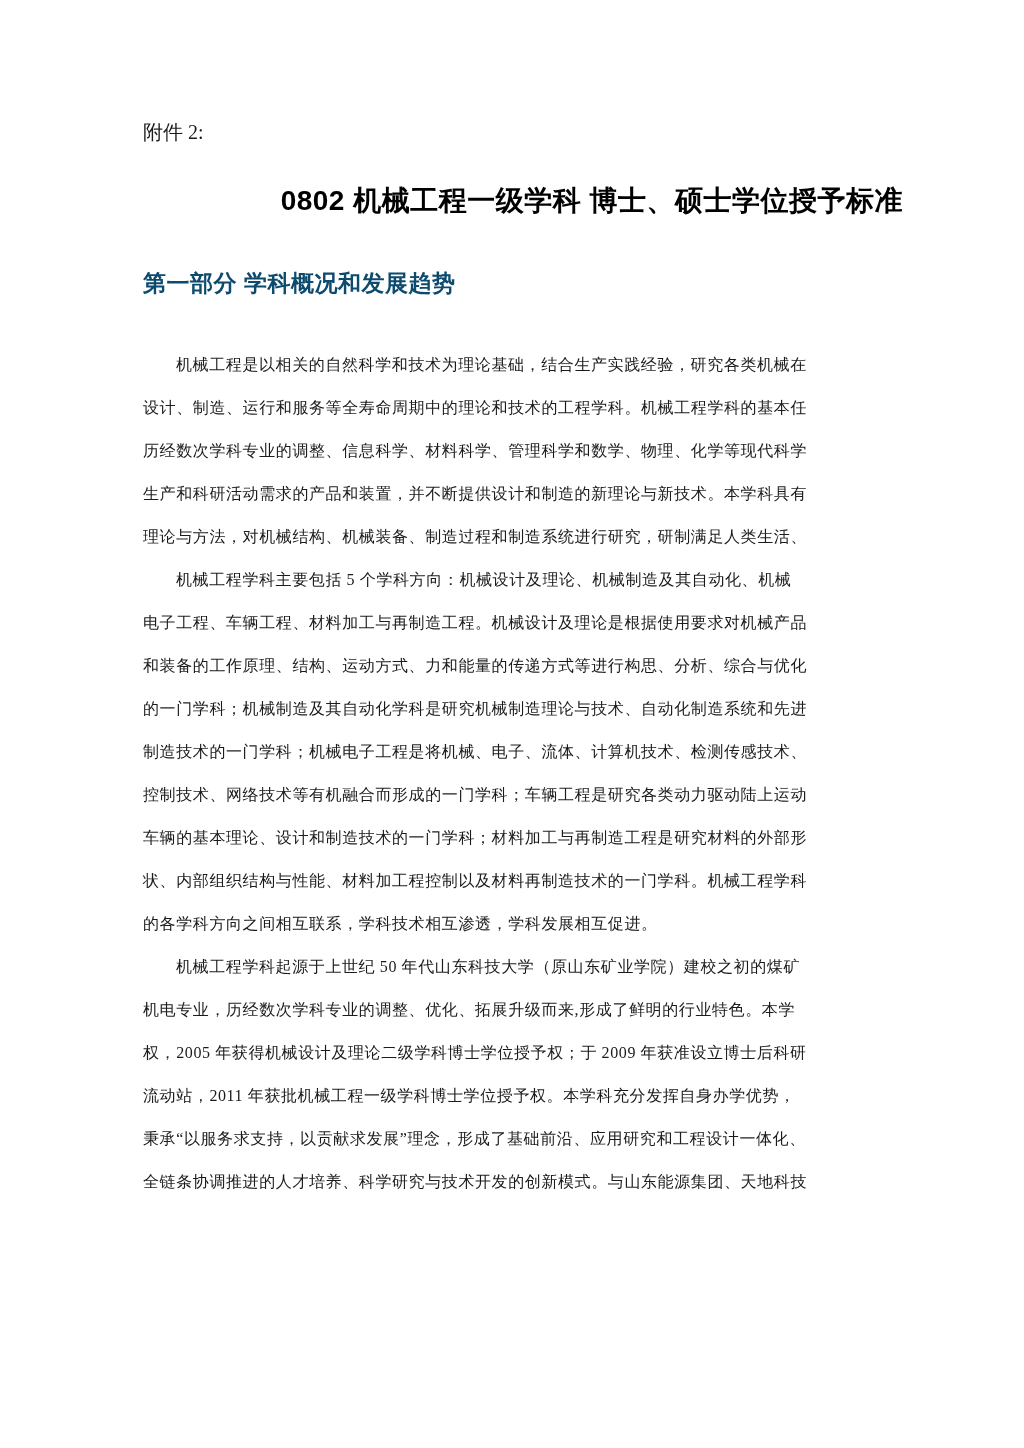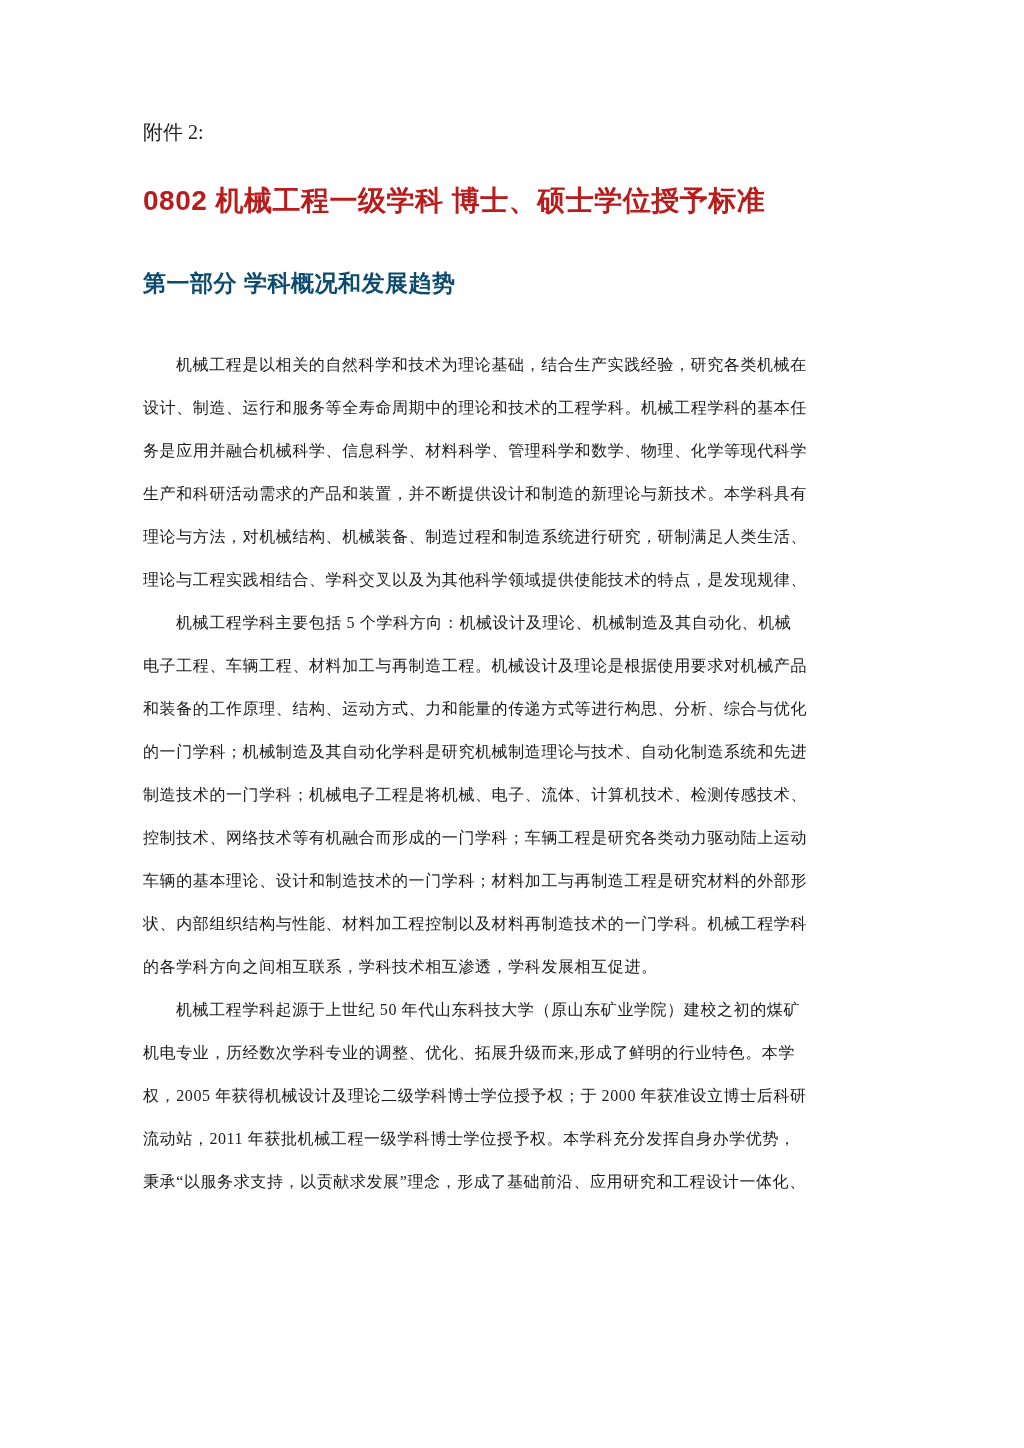--- a/index.html
+++ b/index.html
@@ -28,22 +28,23 @@
     line-height: 28px;
     color: #1b1b1b;
   }
   .doc-title {
     margin-top: 36px;
     font-family: "Liberation Sans", "DejaVu Sans", sans-serif;
     font-weight: 700;
     font-size: 28px;
     line-height: 38px;
     letter-spacing: 0.5px;
-    color: #b91c1c;
+    color: #000000;
     white-space: nowrap;
+    text-align: right;
   }
   .section-heading {
     margin-top: 48px;
     font-family: "Liberation Sans", "DejaVu Sans", sans-serif;
     font-weight: 700;
     font-size: 23px;
     line-height: 30px;
     letter-spacing: 0.5px;
     color: #0c4a6e;
     white-space: nowrap;
@@ -73,41 +74,41 @@
 
     <h1 class="doc-title" style="margin-bottom:0;">0802 机械工程一级学科 博士、硕士学位授予标准</h1>
 
     <h2 class="section-heading" style="margin-bottom:0;">第一部分 学科概况和发展趋势</h2>
 
     <div class="body-text">
 
       <div>
         <div class="para-line first-line">机械工程是以相关的自然科学和技术为理论基础，结合生产实践经验，研究各类机械在</div>
         <div class="para-line">设计、制造、运行和服务等全寿命周期中的理论和技术的工程学科。机械工程学科的基本任</div>
-        <div class="para-line">务是应用并融合机械科学、信息科学、材料科学、管理科学和数学、物理、化学等现代科学</div>
+        <div class="para-line">历经数次学科专业的调整、信息科学、材料科学、管理科学和数学、物理、化学等现代科学</div>
         <div class="para-line">生产和科研活动需求的产品和装置，并不断提供设计和制造的新理论与新技术。本学科具有</div>
         <div class="para-line">理论与方法，对机械结构、机械装备、制造过程和制造系统进行研究，研制满足人类生活、</div>
-        <div class="para-line">理论与工程实践相结合、学科交叉以及为其他科学领域提供使能技术的特点，是发现规律、</div>
       </div>
 
       <div>
         <div class="para-line first-line">机械工程学科主要包括 5 个学科方向：机械设计及理论、机械制造及其自动化、机械</div>
         <div class="para-line">电子工程、车辆工程、材料加工与再制造工程。机械设计及理论是根据使用要求对机械产品</div>
         <div class="para-line">和装备的工作原理、结构、运动方式、力和能量的传递方式等进行构思、分析、综合与优化</div>
         <div class="para-line">的一门学科；机械制造及其自动化学科是研究机械制造理论与技术、自动化制造系统和先进</div>
         <div class="para-line">制造技术的一门学科；机械电子工程是将机械、电子、流体、计算机技术、检测传感技术、</div>
         <div class="para-line">控制技术、网络技术等有机融合而形成的一门学科；车辆工程是研究各类动力驱动陆上运动</div>
         <div class="para-line">车辆的基本理论、设计和制造技术的一门学科；材料加工与再制造工程是研究材料的外部形</div>
         <div class="para-line">状、内部组织结构与性能、材料加工程控制以及材料再制造技术的一门学科。机械工程学科</div>
         <div class="para-line">的各学科方向之间相互联系，学科技术相互渗透，学科发展相互促进。</div>
       </div>
 
       <div>
         <div class="para-line first-line">机械工程学科起源于上世纪 50 年代山东科技大学（原山东矿业学院）建校之初的煤矿</div>
         <div class="para-line">机电专业，历经数次学科专业的调整、优化、拓展升级而来,形成了鲜明的行业特色。本学</div>
-        <div class="para-line">权，2005 年获得机械设计及理论二级学科博士学位授予权；于 2000 年获准设立博士后科研</div>
+        <div class="para-line">权，2005 年获得机械设计及理论二级学科博士学位授予权；于 2009 年获准设立博士后科研</div>
         <div class="para-line">流动站，2011 年获批机械工程一级学科博士学位授予权。本学科充分发挥自身办学优势，</div>
         <div class="para-line">秉承“以服务求支持，以贡献求发展”理念，形成了基础前沿、应用研究和工程设计一体化、</div>
+        <div class="para-line">全链条协调推进的人才培养、科学研究与技术开发的创新模式。与山东能源集团、天地科技</div>
       </div>
 
     </div>
   </div>
 </main>
 
 </body></html>

